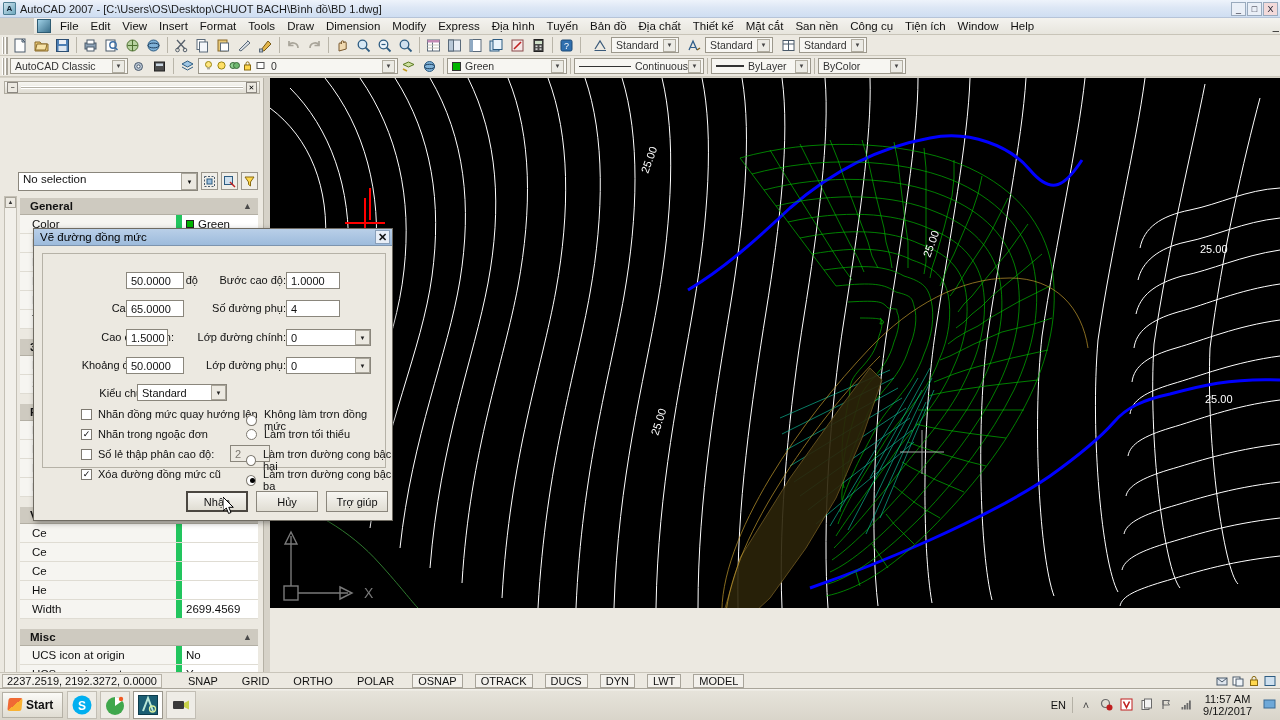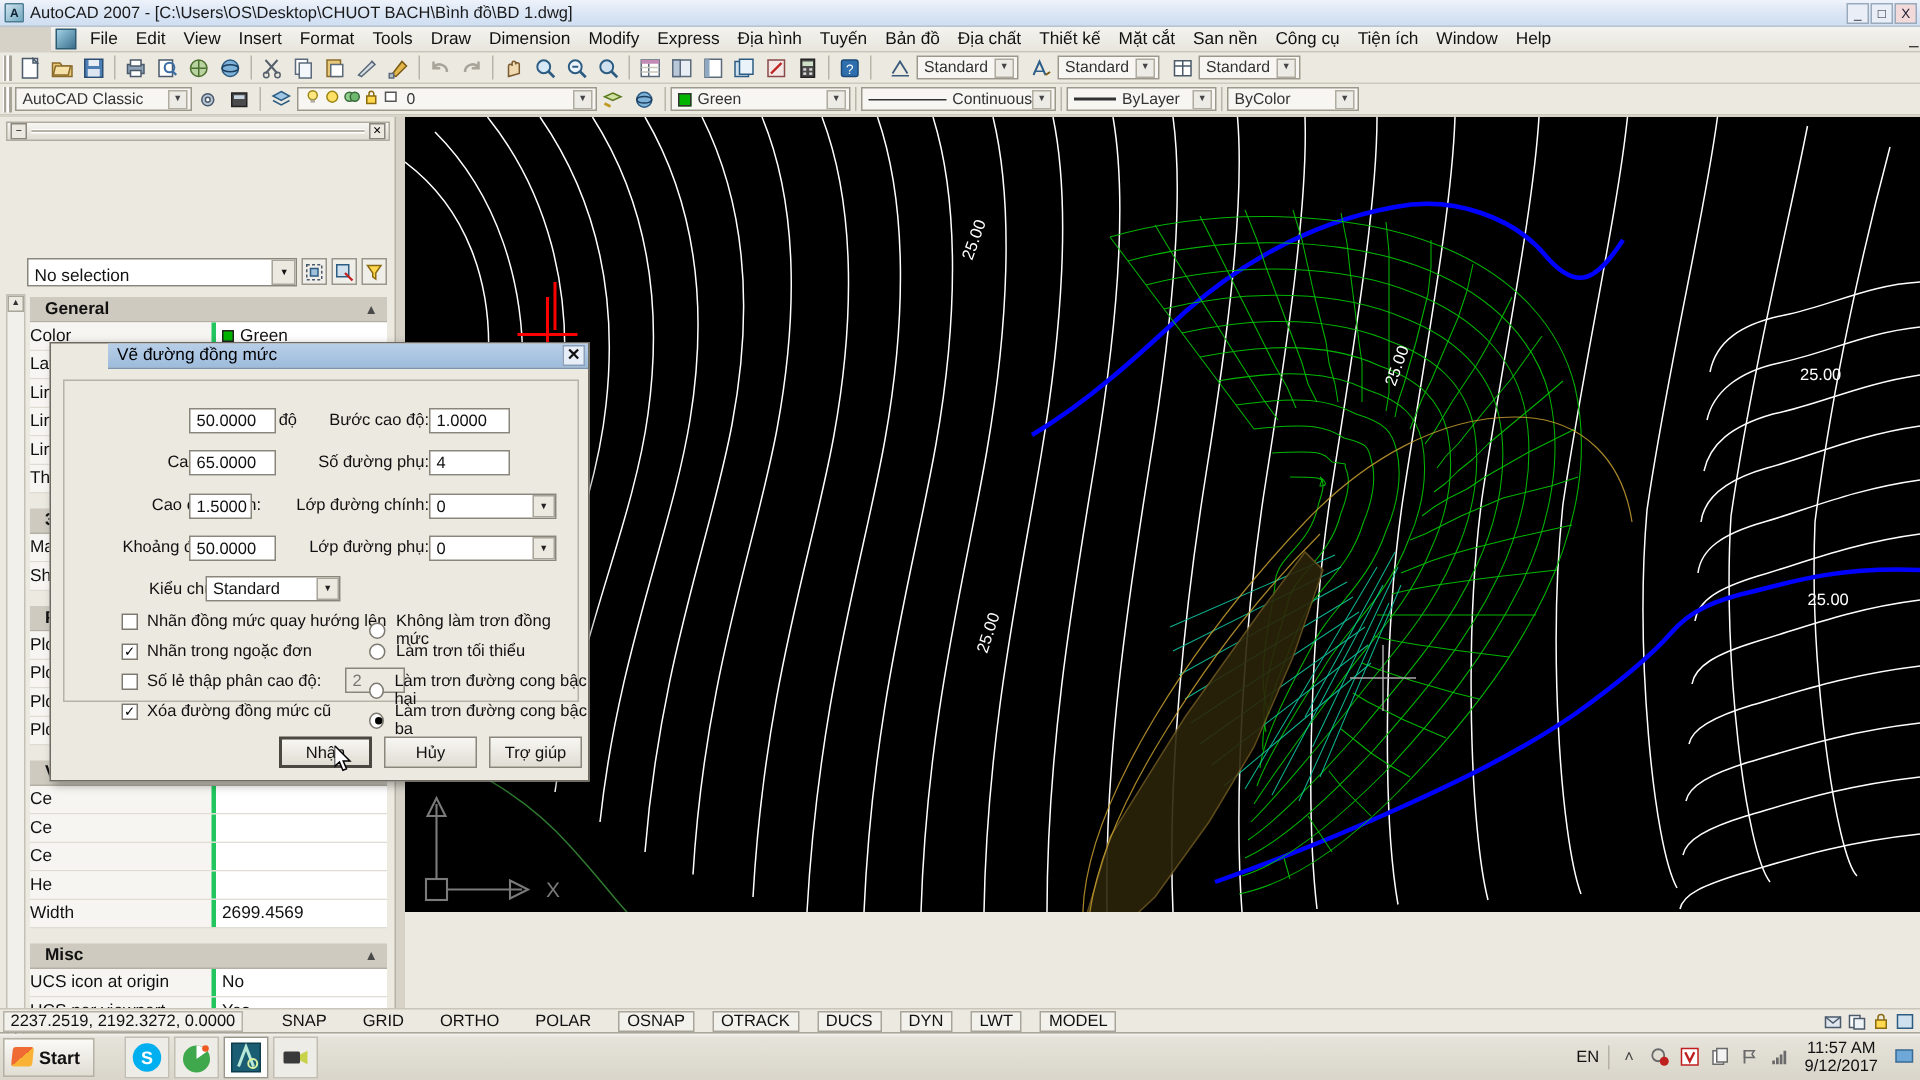--- a/index.html
+++ b/index.html
@@ -111,42 +111,42 @@
     background:linear-gradient(to bottom,#f7f6f2,#dfdcd2);
     border:1px solid #b0aca0; display:flex; align-items:center; padding:0 2px;
   }
   .ph-btn { width:11px;height:11px;border:1px solid #8b8780;background:#ece9e1;
             font-size:7px;line-height:9px;text-align:center;color:#000; }
   .ph-line { flex:1; height:3px; margin:0 3px;
             background:linear-gradient(to bottom,#fff 0,#fff 1px,#b6b2a7 1px,#b6b2a7 2px,#fff 2px); }
   .sel-row { position:absolute; left:18px; top:94px; width:240px; height:19px; display:flex; gap:3px; }
   .sel-combo {
     width:182px;height:19px;border:1px solid #8a867c;background:#fff;
-    display:flex;align-items:flex-end;padding-left:4px;font-size:11.5px;color:#111;
+    display:flex;align-items:flex-start;padding-left:4px;font-size:11.5px;color:#111;
   }
   .sel-combo .arrow { margin-left:auto;width:16px;height:17px;background:#ece9e1;
     border:1px solid #a9a59a;display:flex;align-items:center;justify-content:center;font-size:6px; }
   .sq-btn { width:17px;height:18px;border:1px solid #9a968c;background:#f0eee8;
             display:flex;align-items:center;justify-content:center;font-size:10px; }
   .prop-scroll {
     position:absolute; left:4px; top:118px; width:13px; height:500px;
     background:#f2f0ea; border:1px solid #c4c0b5;
   }
   .ps-arrow { width:11px;height:11px;background:#ece9e1;border:1px solid #a9a59a;
       font-size:6px;text-align:center;line-height:9px;color:#333; }
   .grid-area { position:absolute; left:20px; top:120px; width:238px; height:498px; overflow:hidden; }
   .grp-hdr {
     height:17px; background:#cecac0; border-bottom:1px solid #b3afa4;
     display:flex;align-items:center; padding-left:10px;
     font-weight:bold; font-size:11.5px; color:#111;
   }
   .grp-hdr .chev { margin-left:auto; margin-right:6px; font-size:9px; color:#4a4a4a; }
   .prow { height:19px; display:flex; border-bottom:1px solid #dfdcd3; background:#f6f5f1; }
-  .pkey { width:124px; line-height:19px; font-size:11.5px; color:#111;
-          border-right:3px solid #22c55e; background:#f6f5f1; }
+  .pkey { width:162px; padding-left:12px; line-height:19px; font-size:11.5px; color:#111;
+          border-right:6px solid #22c55e; background:#f6f5f1; }
   .pval { flex:1; padding-left:4px; line-height:19px; font-size:11.5px; color:#111; background:#fff;
           display:flex; align-items:center; }
   .pval .sw { width:8px;height:8px;margin-right:4px;border:1px solid #222; }
   .pval .lt { display:inline-block;width:54px;height:1px;background:#222;margin-right:4px; }
   .empty-box { position:absolute; left:22px; top:630px; width:232px; height:36px;
                background:#ece9e1; border:1px solid #c9c5ba; }
 
   
   .statusbar {
     position:absolute; left:0; top:672px; width:1280px; height:16px;
@@ -160,21 +160,21 @@
   .sb-ico { width:13px;height:13px;display:flex;align-items:center;justify-content:center;font-size:9px; }
 
   
   .taskbar {
     position:absolute; left:0; top:688px; width:1280px; height:32px;
     background:linear-gradient(to bottom,#f6f5f1 0%,#e6e3da 8%,#d9d5ca 100%);
     border-top:1px solid #a9a59a;
     display:flex; align-items:center;
   }
   .start {
-    height:26px; margin:0 20px 0 2px; padding:0 9px 0 5px;
+    height:26px; margin:0 4px 0 2px; padding:0 9px 0 5px;
     background:linear-gradient(to bottom,#fbfaf7,#e0ddd3);
     border:1px solid #b5b1a6; display:flex;align-items:center;gap:4px;
     font-weight:bold; font-size:12px; color:#111;
   }
   .flag { width:14px;height:13px;
     background:
       linear-gradient(to bottom right,#f06a34 0 50%, #f9b233 50% 100%);
     border-radius:2px; transform:skewX(-6deg); }
   .tb-app {
     width:30px;height:28px;margin-right:3px;border:1px solid #c2beb4;background:#eeece6;
@@ -183,21 +183,20 @@
   .tb-app.active { background:#fdfdfc; border-color:#9a968c; }
   .tray { margin-left:auto; display:flex; align-items:center; gap:6px; padding-right:4px; }
   .tray-ico { width:14px;height:14px;display:flex;align-items:center;justify-content:center;font-size:11px;color:#444; }
   .clock { text-align:center; font-size:11px; line-height:12px; color:#111; padding:0 4px; }
 
   
   .dlg {
     position:absolute; left:33px; top:228px; width:360px; height:293px;
     background:#ece9e1; border:1px solid #6f6b62;
     box-shadow:2px 2px 6px rgba(0,0,0,.35);
-    padding-left:38px;
   }
   .dlg-title {
     height:17px; background:linear-gradient(to bottom,#b9cfe8,#9dbbdc);
     border-bottom:1px solid #7d94ae;
     display:flex; align-items:center; padding-left:6px;
     font-size:11.5px; color:#000;
   }
   .dlg-close {
     margin-left:auto; margin-right:2px; width:15px;height:14px;
     background:#e8eef7; border:1px solid #8aa0ba;

